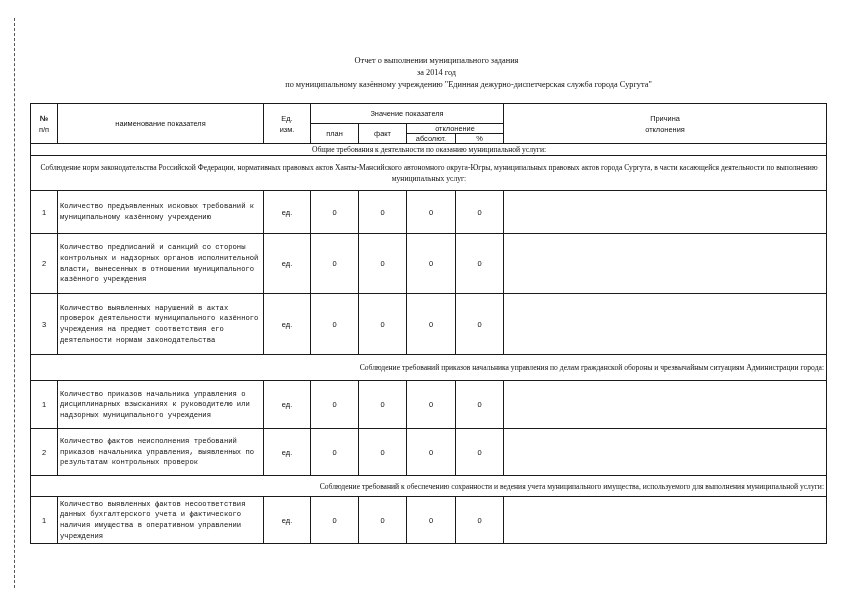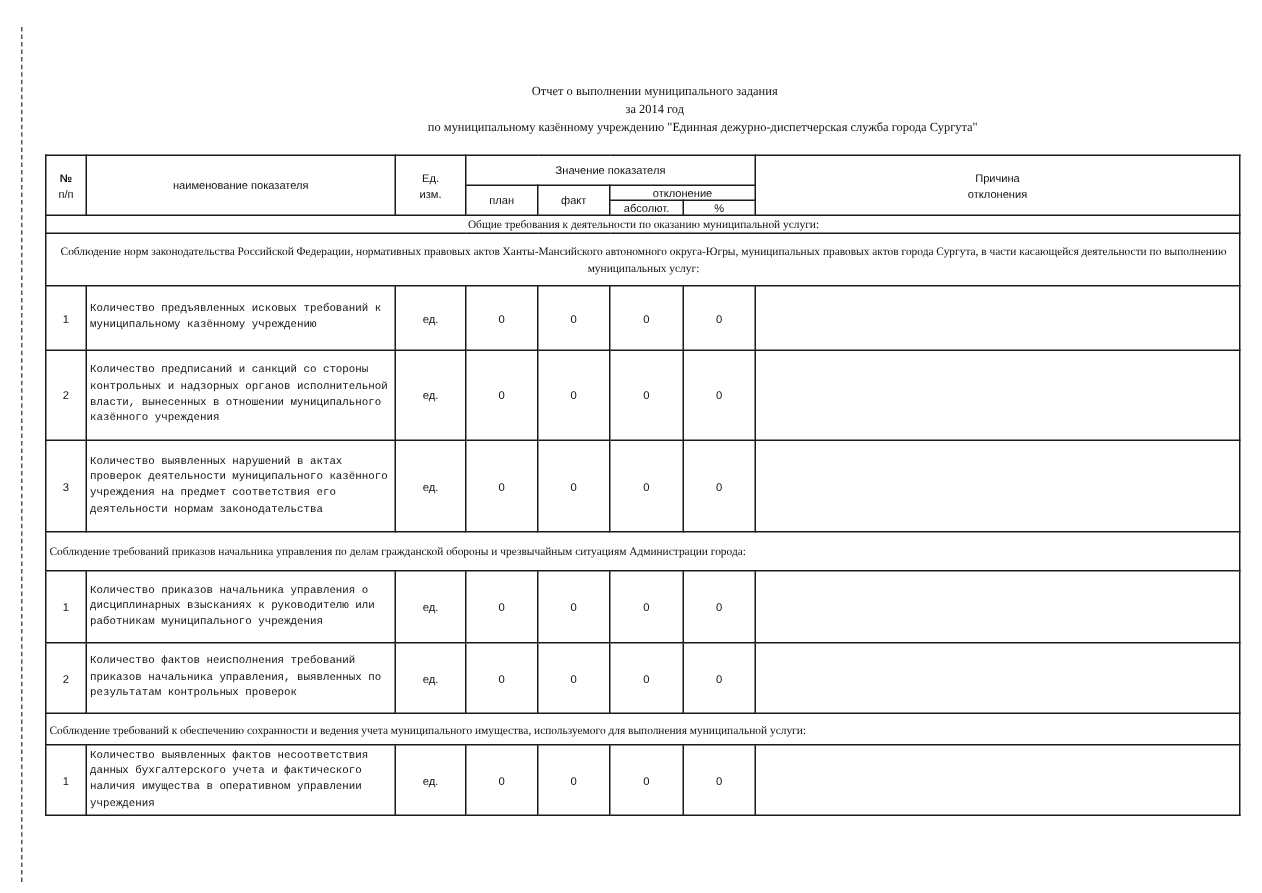--- a/index.html
+++ b/index.html
@@ -14,21 +14,21 @@
   .title-block { position: absolute; left: 16px; top: 55px; width: 841px; text-align: center; font-size: 8.3px; line-height: 12px; }
   .title-block .l3 { padding-left: 64px; }
   table.report {
     position: absolute; left: 30px; top: 103px; border-collapse: collapse;
     table-layout: fixed; width: 796px; font-size: 7.6px; line-height: 11px;
   }
   table.report td { border: 1px solid #1a1a1a; padding: 0 2px; vertical-align: middle; }
   .c { text-align: center; }
   .hdr td { height: 14px; }
   .sec-left { text-align: center; padding-left: 3px !important; }
-  .sec-center { text-align: left; font-style: normal; }
+  .sec-center { text-align: right; font-style: normal; }
   .name { text-align: left; font-family: Liberation Mono, monospace; font-size: 7.2px; line-height: 10.6px; }
   .num { text-align: center; font-family: "Liberation Sans", sans-serif; font-size: 7.5px; }
   .hdr-text { font-family: "Liberation Sans", sans-serif; font-size: 7.4px; }
 </style>
 </head>
 <body>
 
 <div class="margin-line"></div>
 
 <div class="title-block">
@@ -103,21 +103,21 @@
     <td class="num">0</td>
     <td class="num">0</td>
     <td></td>
   </tr>
 
   <tr style="height:26px">
     <td colspan="8" class="sec-center">Соблюдение требований приказов начальника управления по делам гражданской обороны и чрезвычайным ситуациям Администрации города:</td>
   </tr>
   <tr style="height:48px">
     <td class="num">1</td>
-    <td class="name">Количество приказов начальника управления о дисциплинарных взысканиях к руководителю или работникам муниципального учреждения</td>
+    <td class="name">Количество приказов начальника управления о дисциплинарных взысканиях к руководителю или надзорных муниципального учреждения</td>
     <td class="num">ед.</td>
     <td class="num">0</td>
     <td class="num">0</td>
     <td class="num">0</td>
     <td class="num">0</td>
     <td></td>
   </tr>
   <tr style="height:47px">
     <td class="num">2</td>
     <td class="name">Количество фактов неисполнения требований приказов начальника управления, выявленных по результатам контрольных проверок</td>

